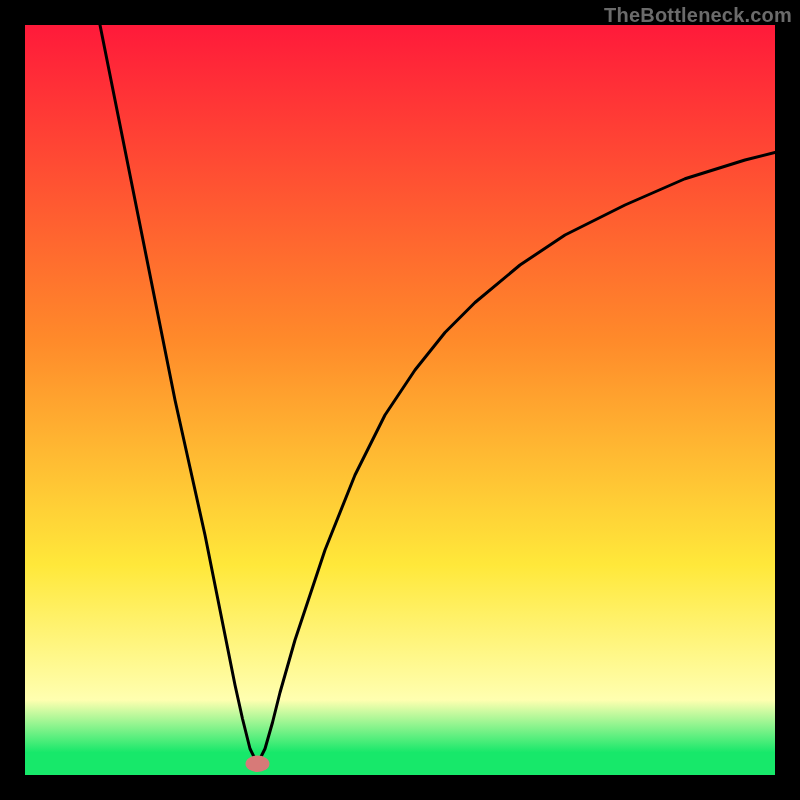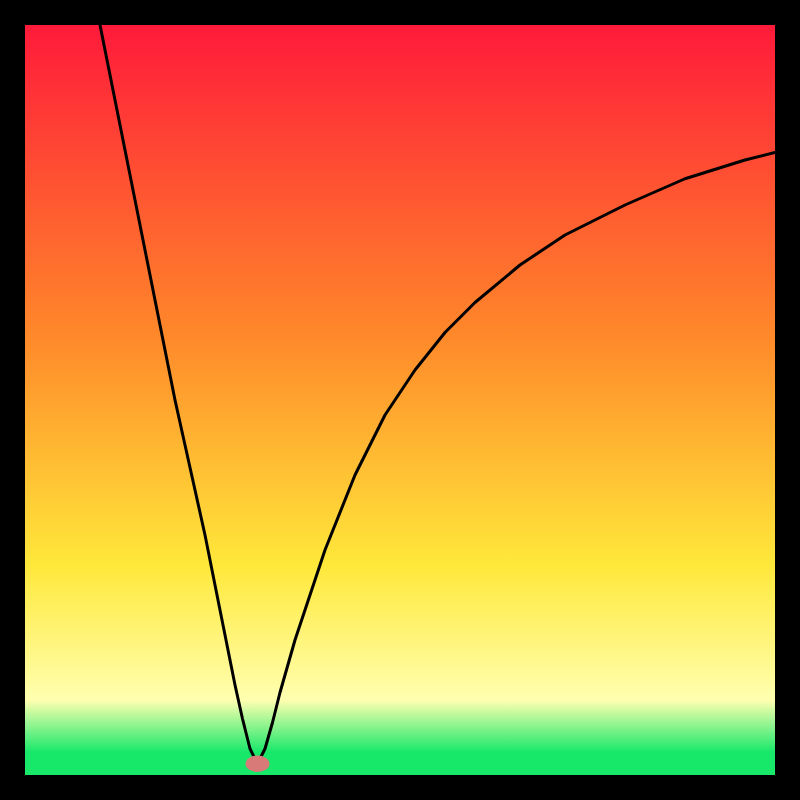--- a/index.html
+++ b/index.html
@@ -54,13 +54,14 @@
             <stop offset="97%" stop-color="#17e86a"></stop>
             <stop offset="100%" stop-color="#17e86a"></stop>
           </linearGradient>
       </defs>
       <rect id="bg-rect" x="0" y="0" width="750" height="750" fill="url(#bg-grad)"></rect>
       <path id="curve-path" fill="none" stroke-width="3" stroke-linejoin="round" stroke-linecap="round" d="M75.00 0.00 L90.00 75.00 L105.00 150.00 L120.00 225.00 L135.00 300.00 L150.00 375.00 L165.00 442.50 L180.00 510.00 L195.00 585.00 L202.50 622.50 L210.00 660.00 L217.50 693.75 L225.00 723.75 L232.50 738.75 L240.00 723.75 L247.50 697.50 L255.00 667.50 L270.00 615.00 L285.00 570.00 L300.00 525.00 L330.00 450.00 L360.00 390.00 L390.00 345.00 L420.00 307.50 L450.00 277.50 L495.00 240.00 L540.00 210.00 L600.00 180.00 L660.00 153.75 L720.00 135.00 L750.00 127.50" stroke="#000000"></path>
       <ellipse id="marker-dot" cx="232.50" cy="738.75" rx="12.00" ry="8.25" fill="#d77a78"></ellipse>
     </svg>
   </div>
 
+  <div class="attribution">TheBottleneck.com</div>
 </div>
 
 </body></html>

